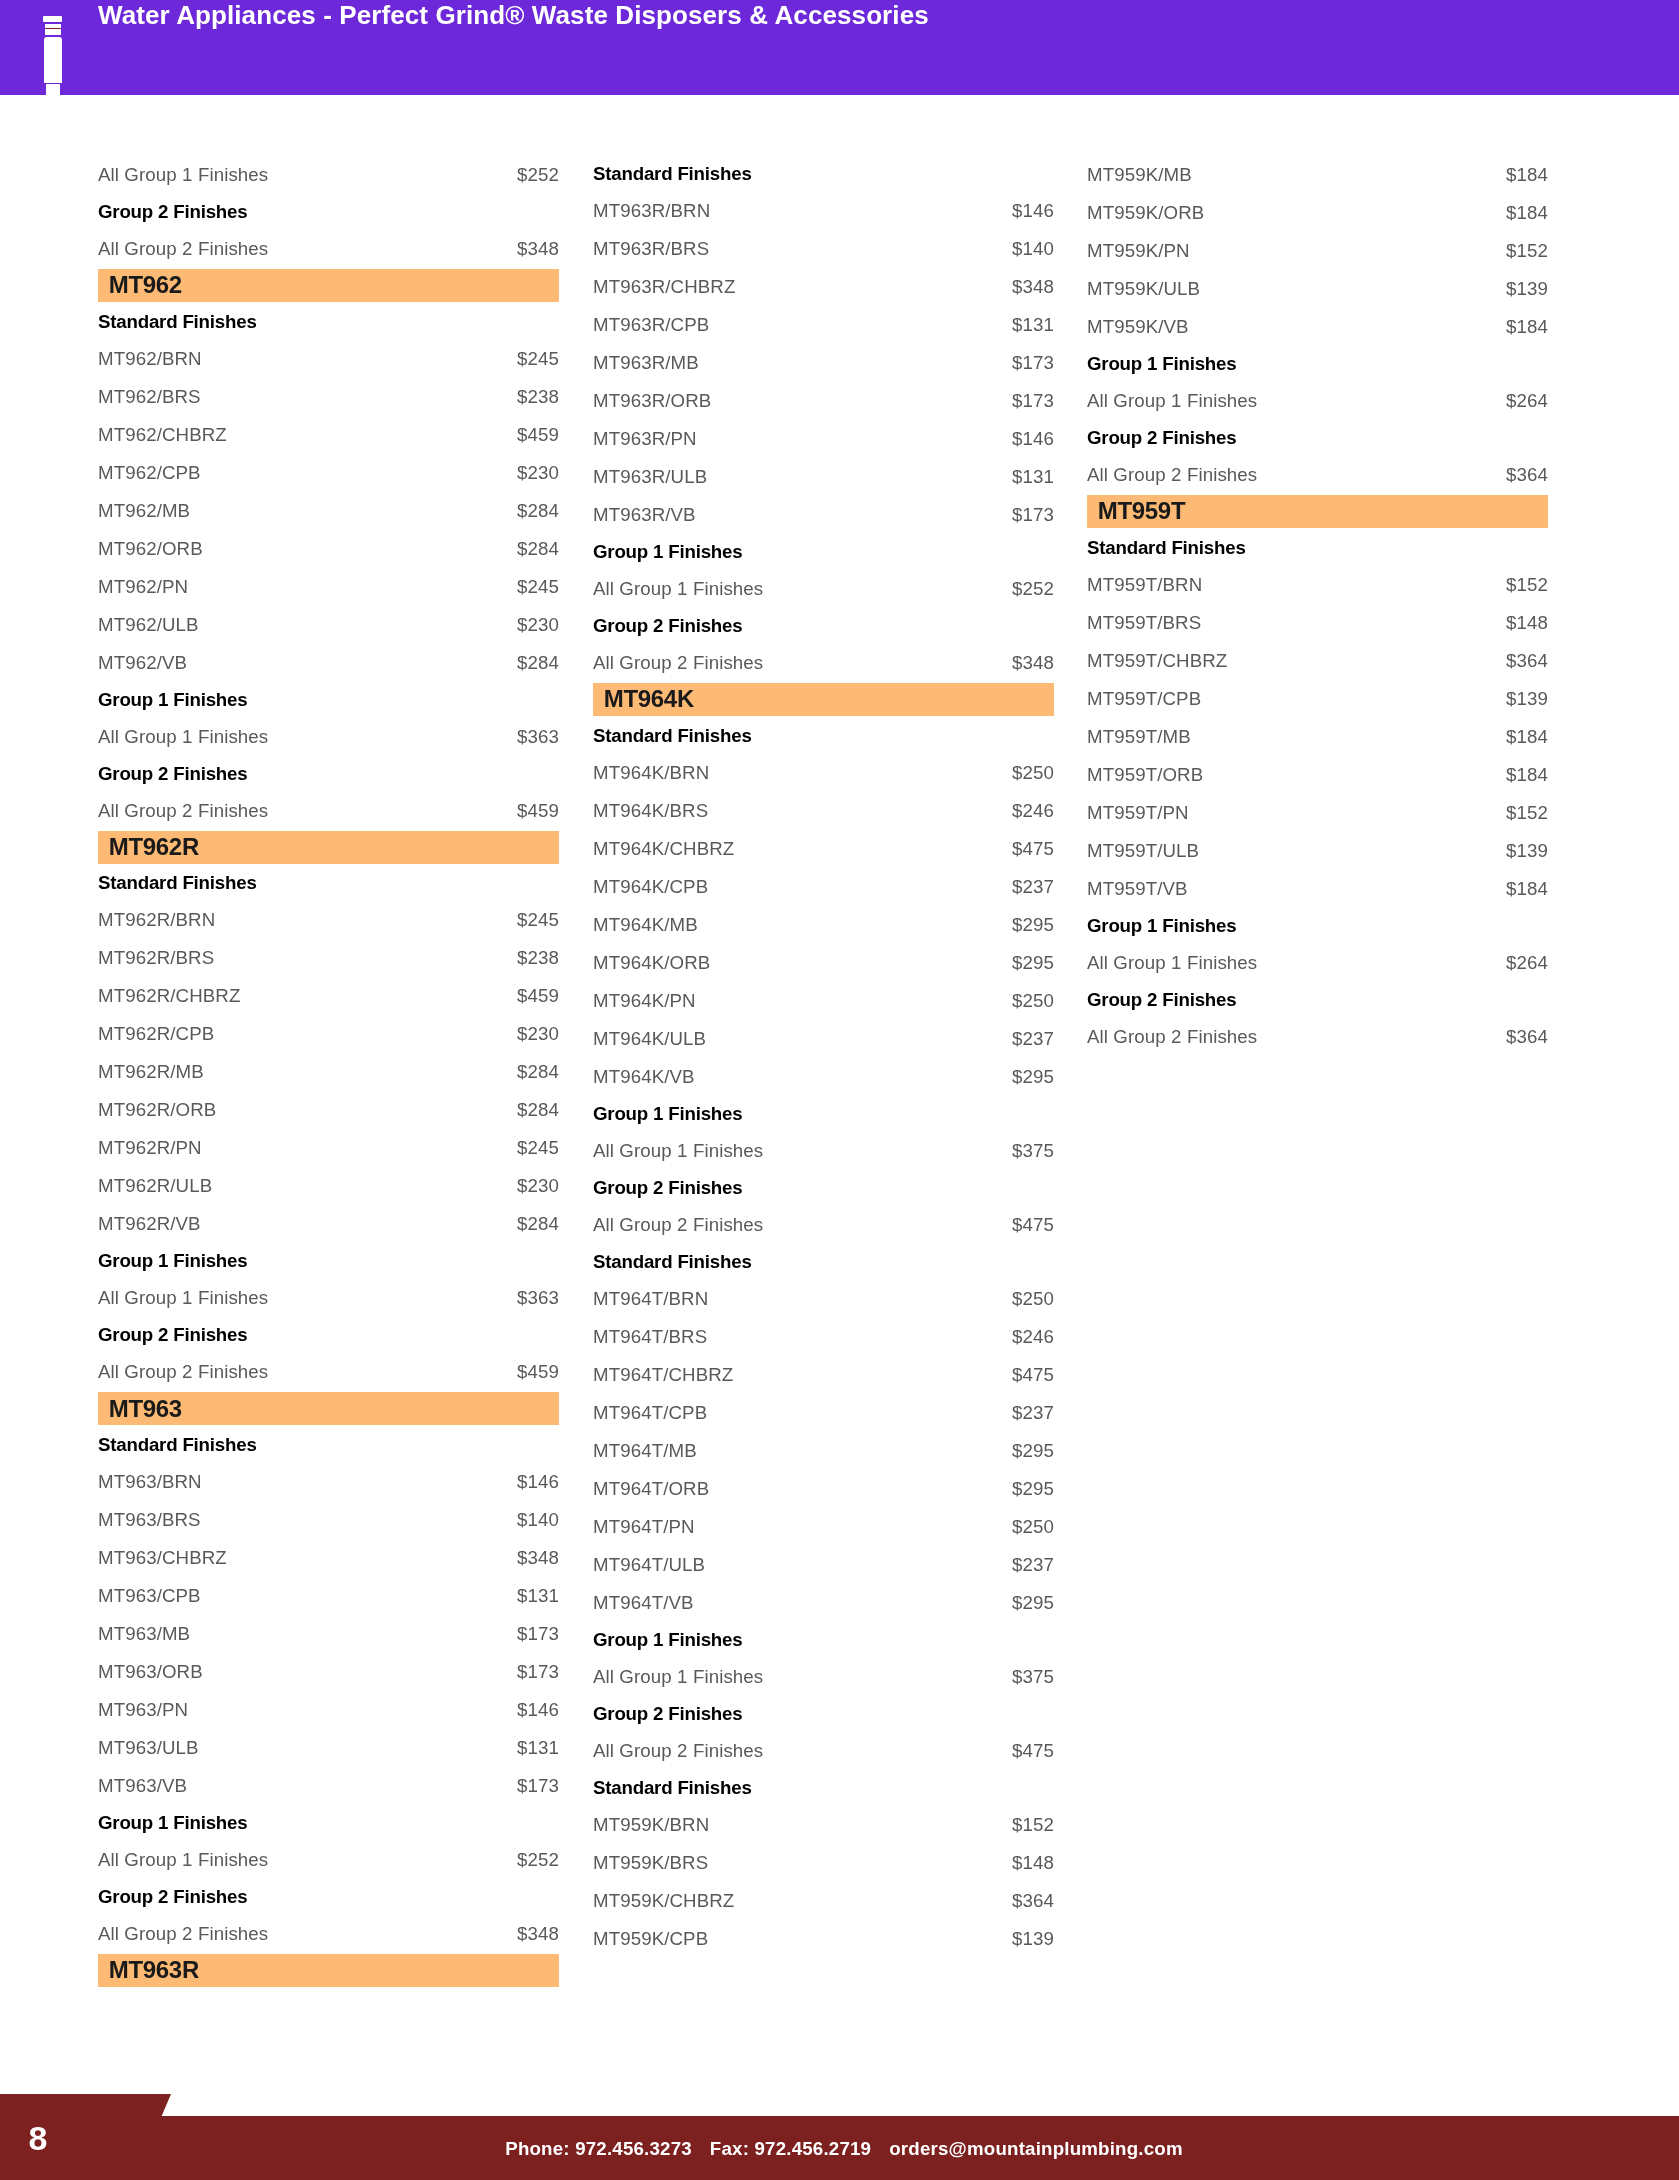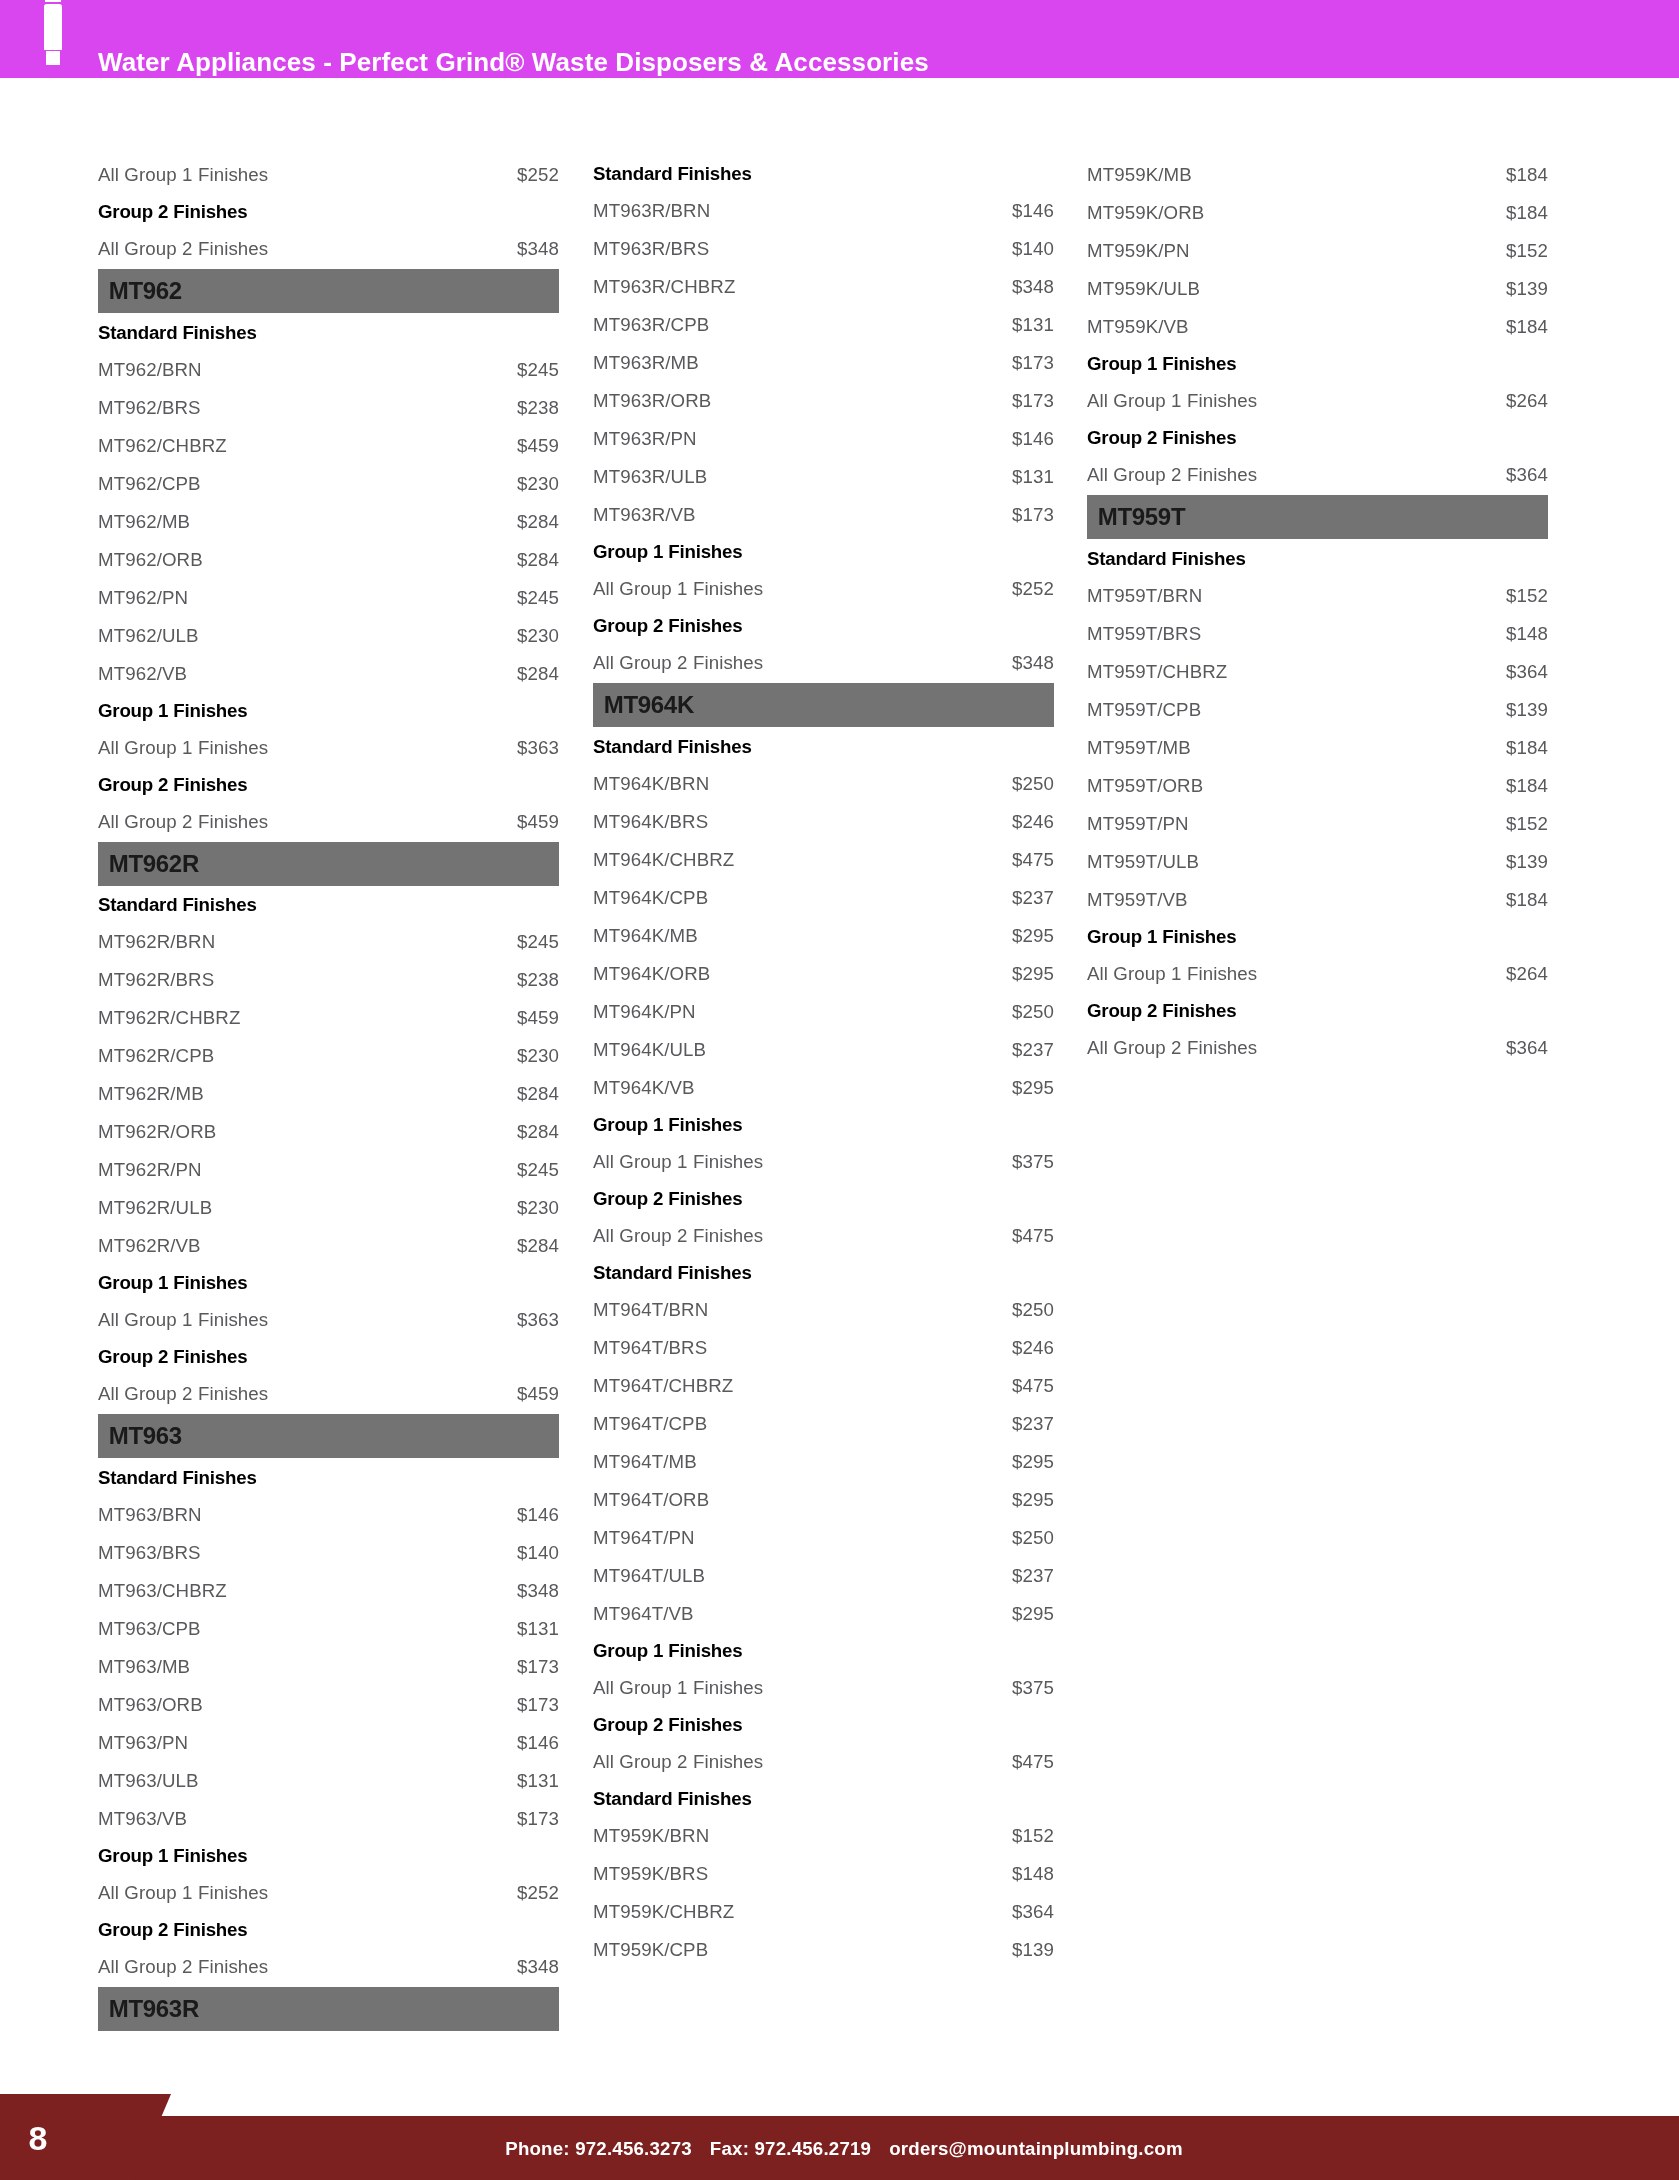--- a/index.html
+++ b/index.html
@@ -17,24 +17,24 @@
     width: 1680px;
     height: 2181px;
     background: #ffffff;
   }
 
   
   .header {
     position: absolute;
     top: 0; left: 0;
     width: 1680px;
-    height: 78px;
-    background: #d946ef;
+    height: 95px;
+    background: #6d28d9;
     display: flex;
-    align-items: flex-end;
+    align-items: flex-start;
   }
   .header-logo {
     width: 98px;
     height: 111px;
     position: relative;
     flex: 0 0 98px;
   }
   .faucet {
     position: absolute;
     left: 41px;
@@ -95,22 +95,22 @@
   
   .row {
     height: 38px;
     display: flex;
     align-items: center;
     justify-content: space-between;
     width: 100%;
   }
 
   .row.model-band {
-    background: #737373;
-    height: 44px;
+    background: #fdba74;
+    height: 33px;
     padding-left: 10.7px;
     margin-top: 0.9px;
     margin-bottom: 1.8px;
   }
   .model-band .label {
     font-size: 24px;
     font-weight: bold;
     color: #1a1a1a;
     letter-spacing: -0.3px;
   }

